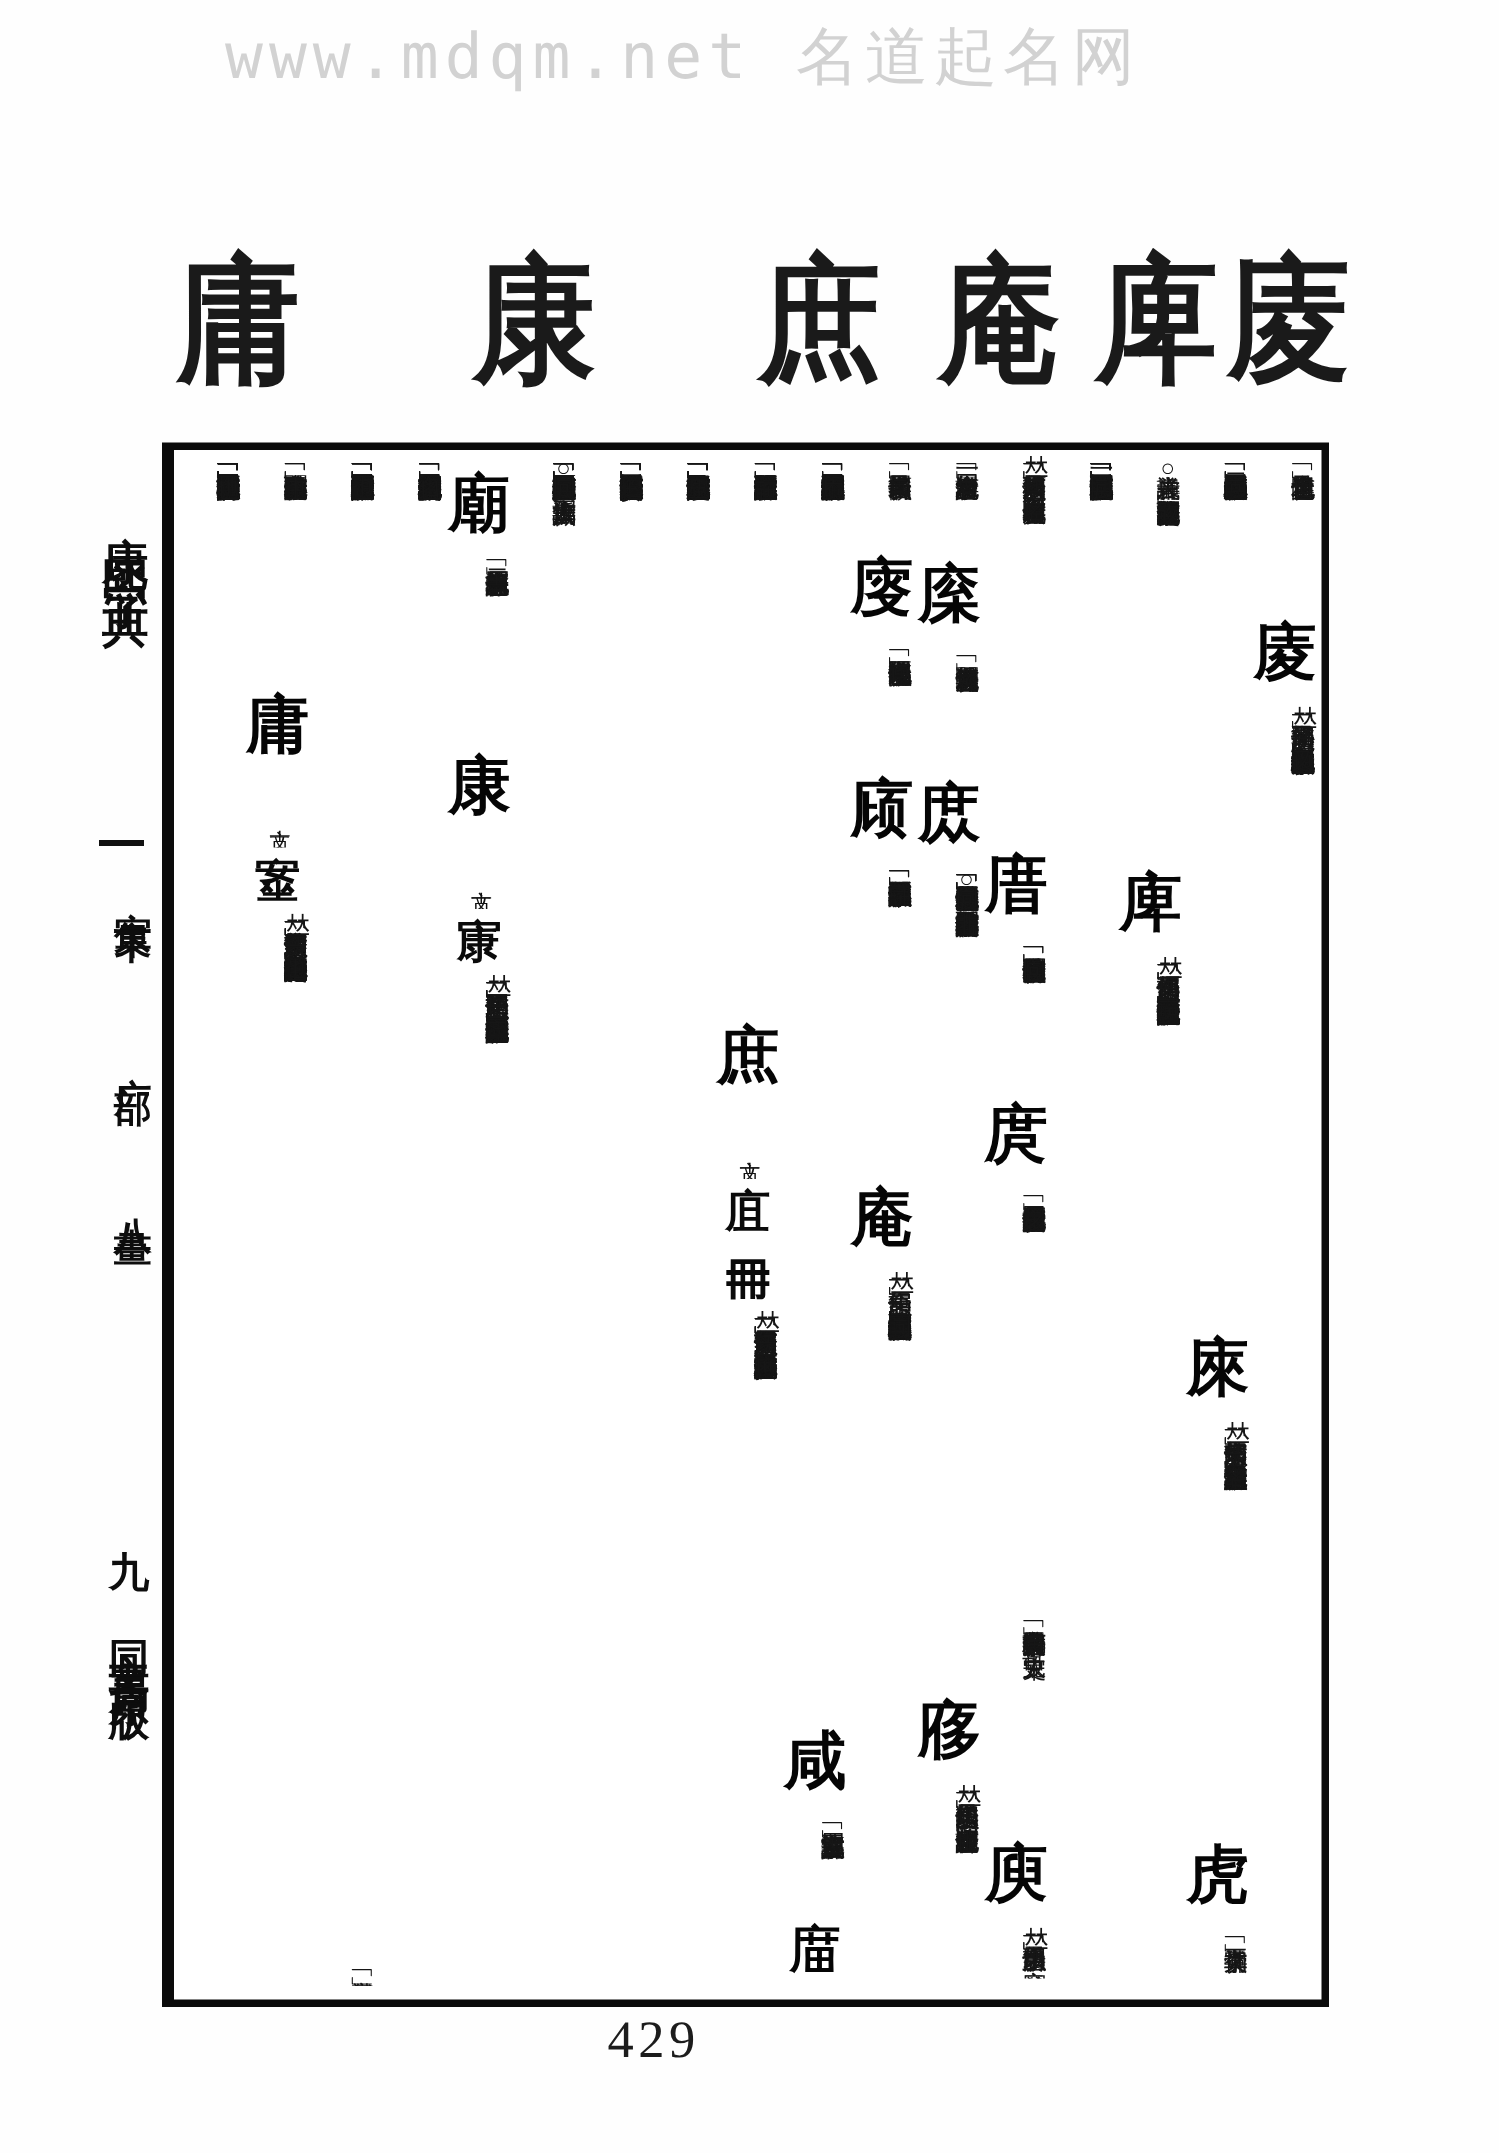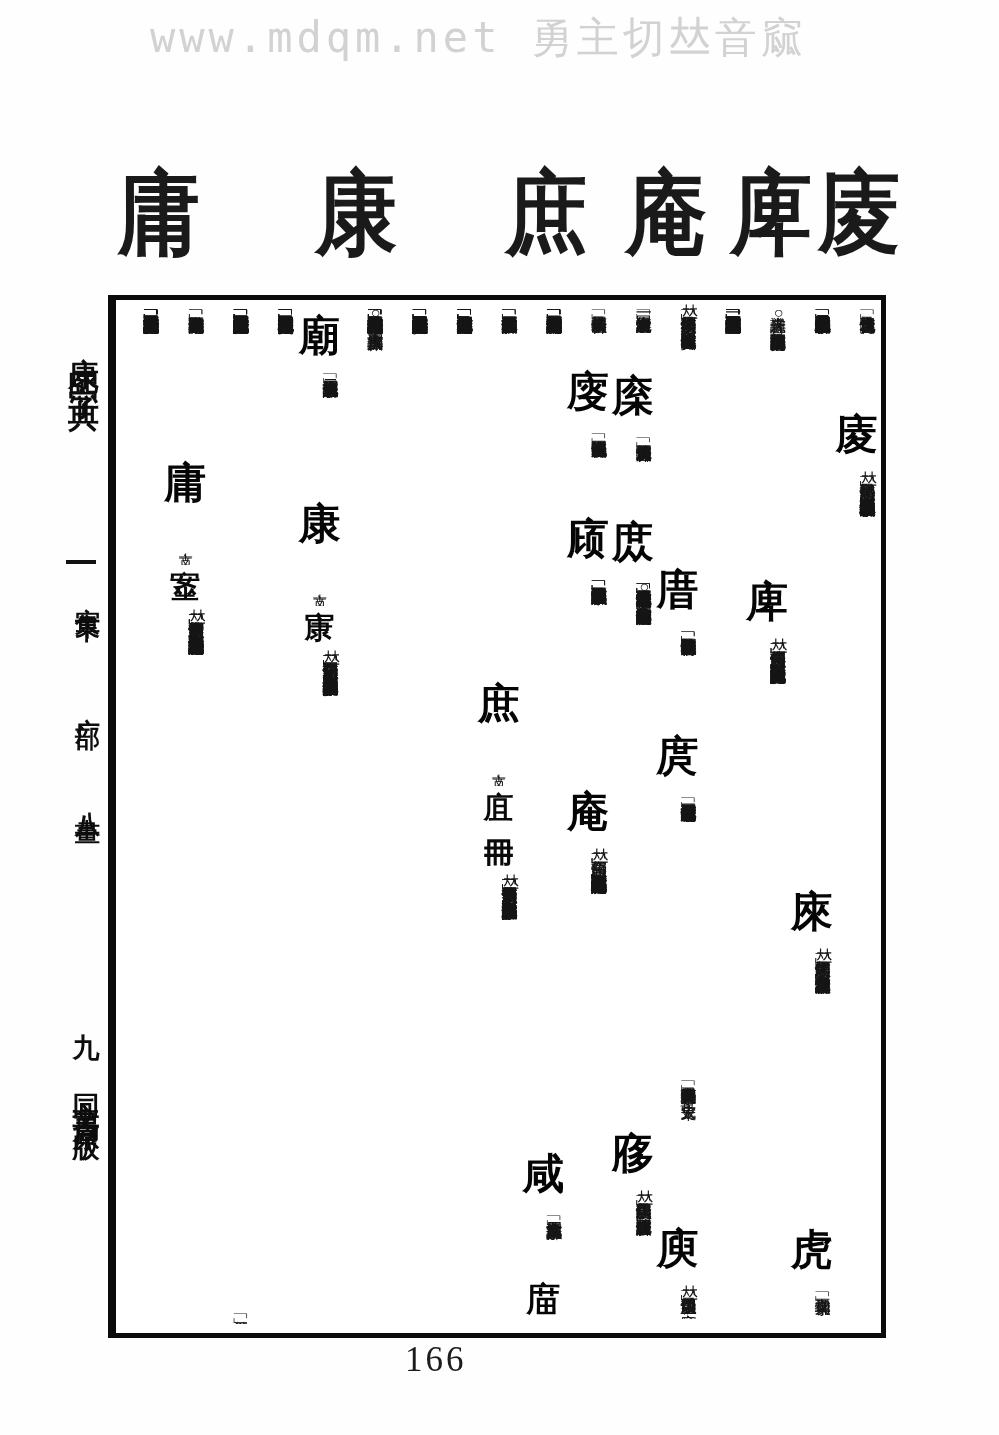--- a/index.html
+++ b/index.html
@@ -69,21 +69,21 @@
   
   #page-number{
     position:absolute;left:405px;top:1340px;
     font-size:35px;letter-spacing:3px;color:#1c1c1c;
     font-family:"Liberation Serif",serif;
   }
 </style>
 </head>
 <body>
 
-<div id="watermark">www.mdqm.net 勇主切𠀤音窳</div>
+<div id="watermark">www.mdqm.net 名道起名网</div>
 
 <div id="seal-row">
     <span class="seal-char" style="left: 18px;">庸</span>
     <span class="seal-char" style="left: 215px;">康</span>
     <span class="seal-char" style="left: 405px;">庶</span>
     <span class="seal-char" style="left: 525px;">庵</span>
     <span class="seal-char" style="left: 630px;">庳</span>
     <span class="seal-char" style="left: 718px;">庱</span>
   </div>
 
@@ -189,13 +189,13 @@
       <div class="bighead" style="height: 72px;">庸</div>
       <div class="gulabel" style="height: 46px;">古文</div>
       <div class="variant" style="height: 44px;">㝧</div>
       <div class="seg" style="height: 715px;">「唐韻」「廣韻」余封切「集韻」「類篇」「韻會」餘封切𠀤音容「說文」庸用也从用从庚庚更事也「易乾卦」庸言之信庸行之謹「書堯典」疇咨若時登庸「傳」將登用之又「爾雅釋詁」常也「禮中庸」不易之謂庸「註」庸常也用中爲常道也</div>
     </div>
     <div class="tcol">
       <div class="seg" style="height: 1020px;">又「爾雅釋詁」勞也「疏」謂勞苦者皆功也「詩王風」我生之初尚無庸「箋」庸勞也又「周禮天官大宰」以八統詔王馭萬民五曰保庸「註」安有功者又「地官大司徒」以庸制祿則民興功「註」庸功也又「晉語」無功庸者不敢居高位「註」國功曰功民功曰庸百姓也</div>
     </div>
   </div>
 
-<div id="page-number">166</div>
+<div id="page-number">429</div>
 
 </body></html>

